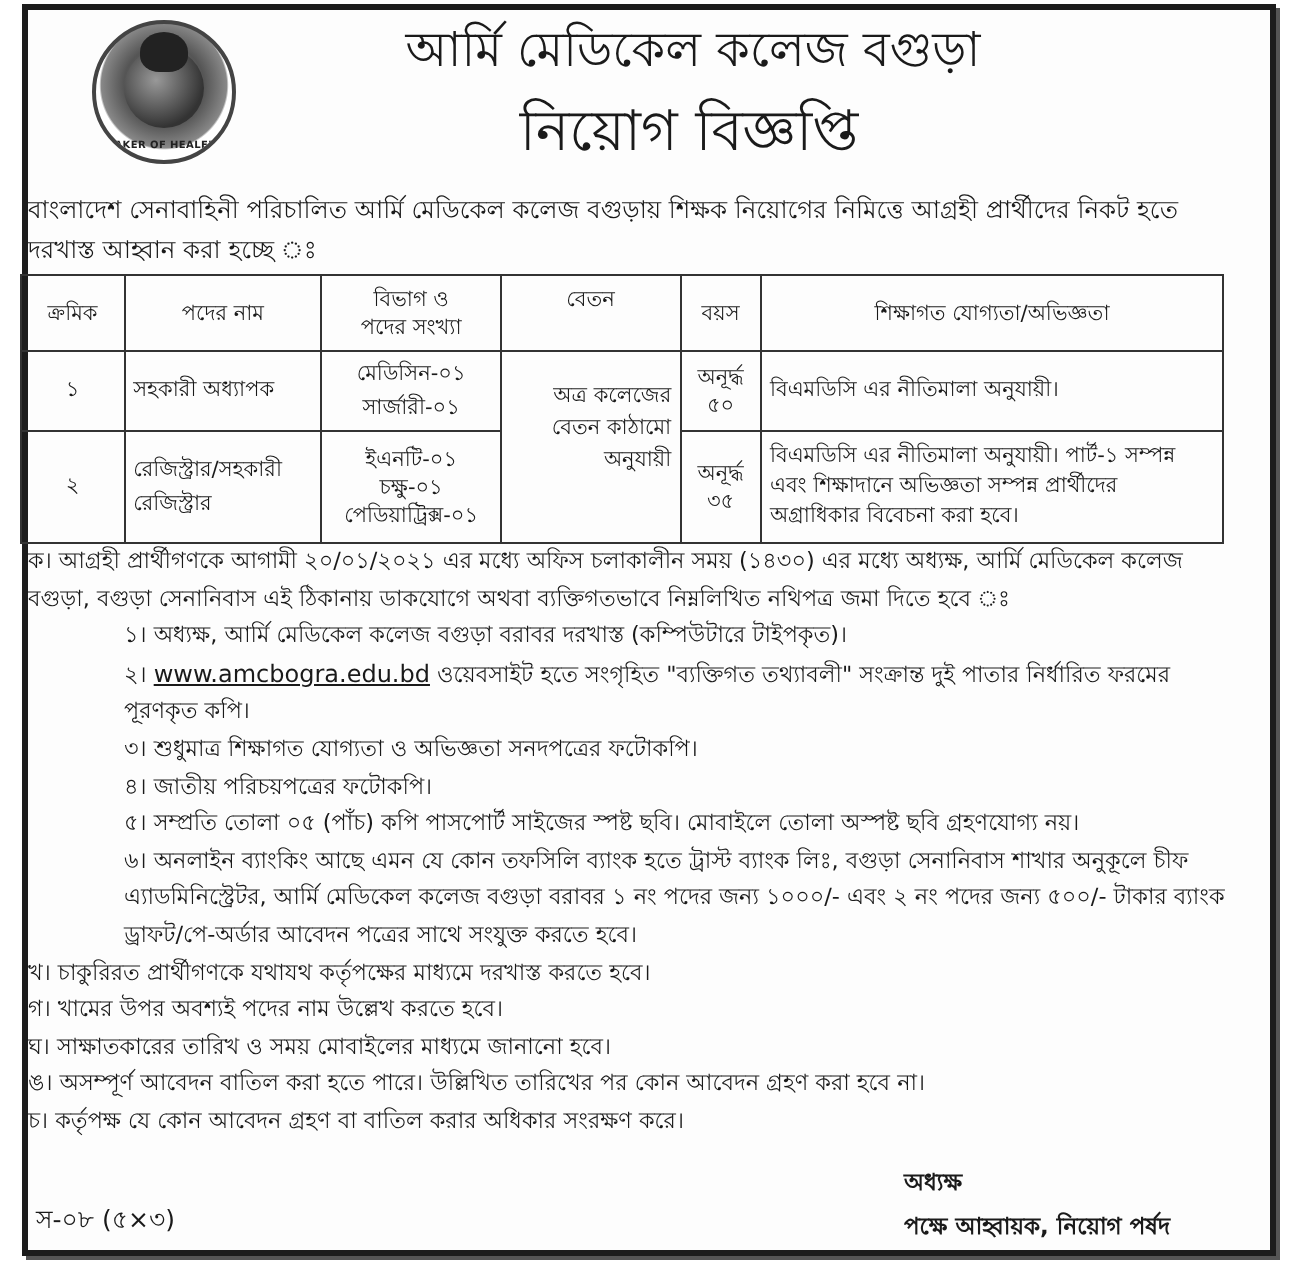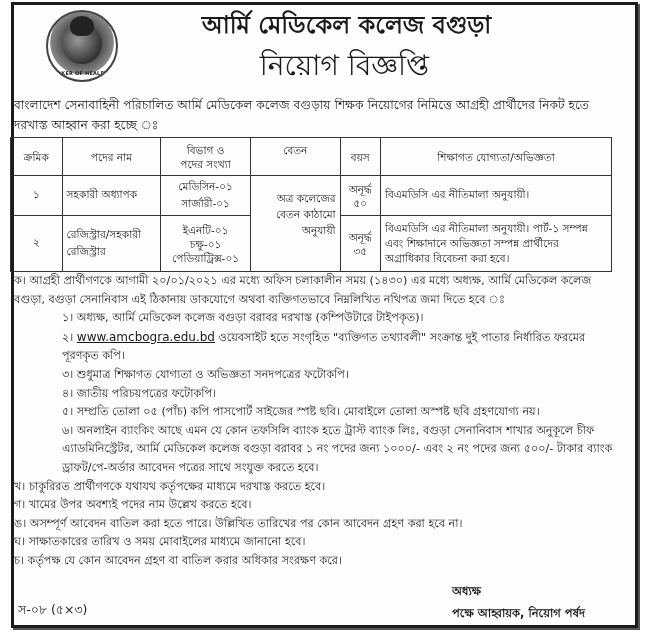--- a/index.html
+++ b/index.html
@@ -59,21 +59,21 @@
       color: #222;
       font-weight: bold;
       letter-spacing: 0.2px;
     }
     .title1 {
       position: absolute;
       left: 0; right: 0;
       top: 6px;
       text-align: center;
       font-size: 24px;
-      font-weight: bold;
+      font-weight: normal;
       padding-left: 40px;
     }
     .title2 {
       position: absolute;
       left: 0; right: 0;
       top: 44px;
       text-align: center;
       font-size: 28px;
       padding-left: 36px;
     }
@@ -220,22 +220,22 @@
   <p class="indent">১। অধ্যক্ষ, আর্মি মেডিকেল কলেজ বগুড়া বরাবর দরখাস্ত (কম্পিউটারে টাইপকৃত)।</p>
   <p class="indent">
     <span>২। </span><span class="url">www.amcbogra.edu.bd</span><span> ওয়েবসাইট হতে সংগৃহিত "ব্যক্তিগত তথ্যাবলী" সংক্রান্ত দুই পাতার নির্ধারিত ফরমের পূরণকৃত কপি।</span>
   </p>
   <p class="indent">৩। শুধুমাত্র শিক্ষাগত যোগ্যতা ও অভিজ্ঞতা সনদপত্রের ফটোকপি।</p>
   <p class="indent">৪। জাতীয় পরিচয়পত্রের ফটোকপি।</p>
   <p class="indent">৫। সম্প্রতি তোলা ০৫ (পাঁচ) কপি পাসপোর্ট সাইজের স্পষ্ট ছবি। মোবাইলে তোলা অস্পষ্ট ছবি গ্রহণযোগ্য নয়।</p>
   <p class="indent">৬। অনলাইন ব্যাংকিং আছে এমন যে কোন তফসিলি ব্যাংক হতে ট্রাস্ট ব্যাংক লিঃ, বগুড়া সেনানিবাস শাখার অনুকূলে চীফ এ্যাডমিনিস্ট্রেটর, আর্মি মেডিকেল কলেজ বগুড়া বরাবর ১ নং পদের জন্য ১০০০/- এবং ২ নং পদের জন্য ৫০০/- টাকার ব্যাংক ড্রাফট/পে-অর্ডার আবেদন পত্রের সাথে সংযুক্ত করতে হবে।</p>
   <p>খ। চাকুরিরত প্রার্থীগণকে যথাযথ কর্তৃপক্ষের মাধ্যমে দরখাস্ত করতে হবে।</p>
   <p>গ। খামের উপর অবশ্যই পদের নাম উল্লেখ করতে হবে।</p>
+  <p>ঘ। সাক্ষাতকারের তারিখ ও সময় মোবাইলের মাধ্যমে জানানো হবে।</p>
   <p>ঙ। অসম্পূর্ণ আবেদন বাতিল করা হতে পারে। উল্লিখিত তারিখের পর কোন আবেদন গ্রহণ করা হবে না।</p>
-  <p>ঘ। সাক্ষাতকারের তারিখ ও সময় মোবাইলের মাধ্যমে জানানো হবে।</p>
   <p>চ। কর্তৃপক্ষ যে কোন আবেদন গ্রহণ বা বাতিল করার অধিকার সংরক্ষণ করে।</p>
 </div>
 
 <div class="signature">
   <div>অধ্যক্ষ</div>
   <div>পক্ষে আহ্বায়ক, নিয়োগ পর্ষদ</div>
 </div>
 
 <div class="code">স-০৮ (৫×৩)</div>
 

